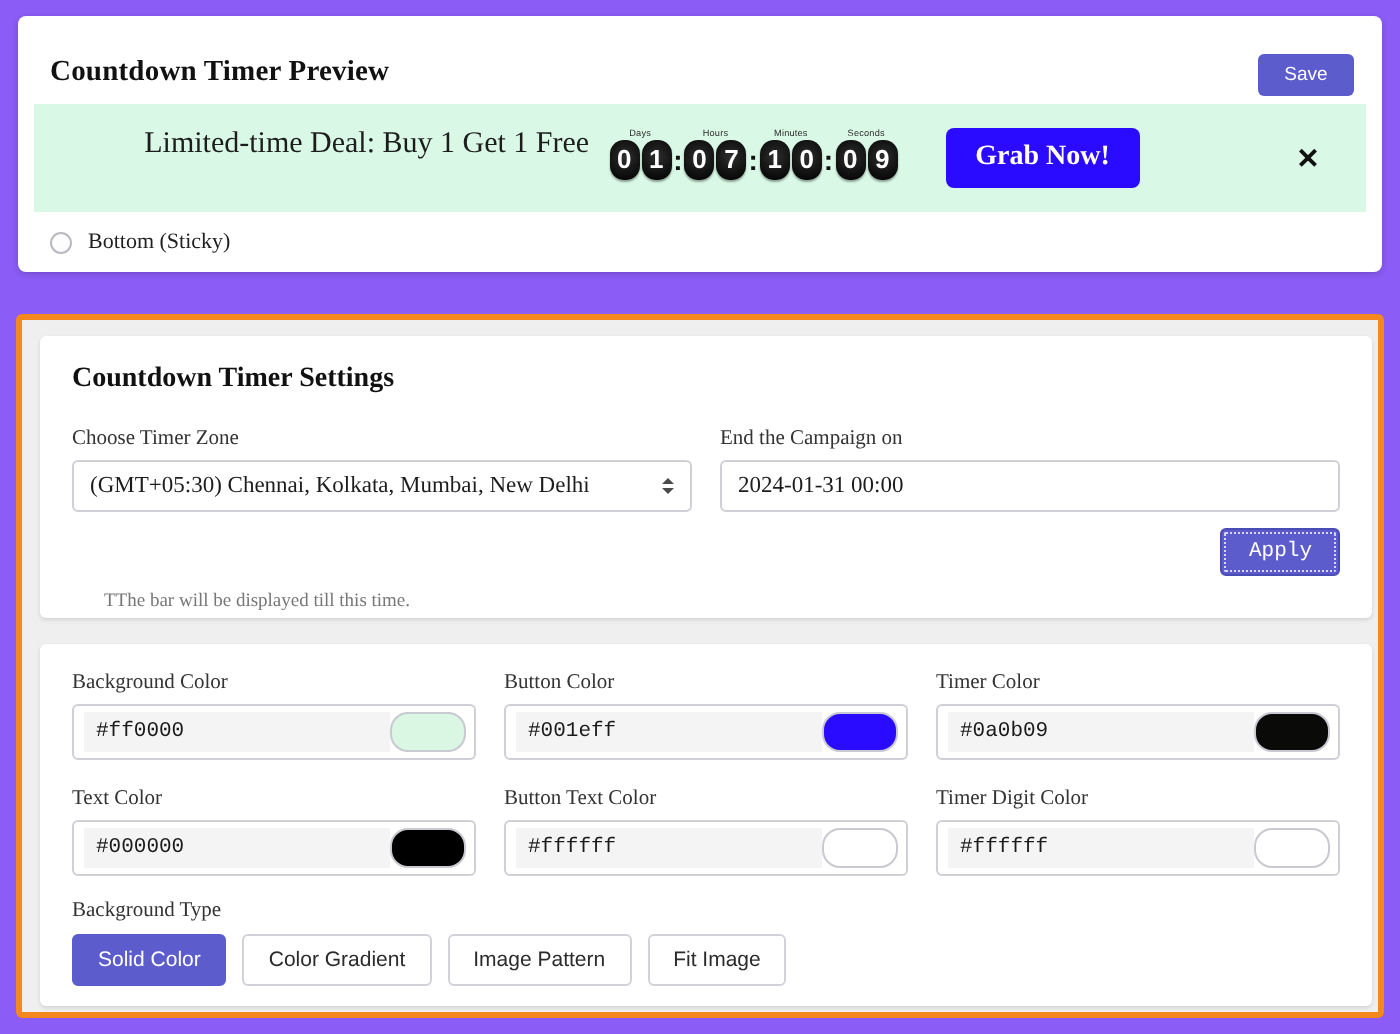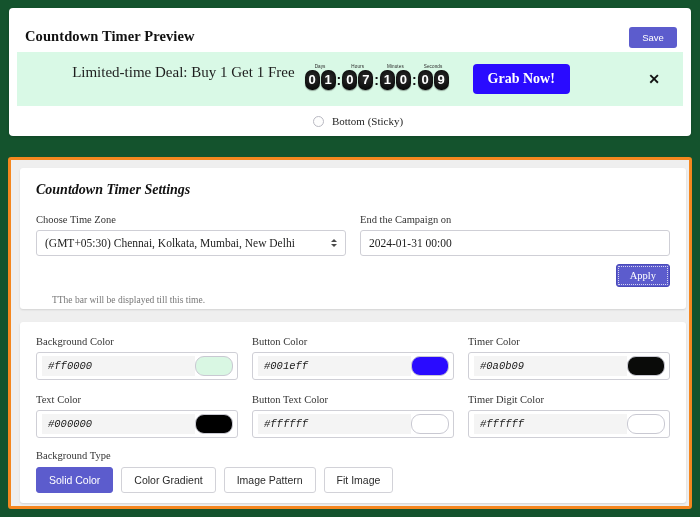--- a/index.html
+++ b/index.html
@@ -6,21 +6,21 @@
   html, body {
     margin: 0; padding: 0;
     width: 700px; height: 517px;
     background: #f0f0f0;
     font-family: "Liberation Serif", serif;
     overflow: hidden;
   }
   .page {
     position: relative;
     width: 700px; height: 517px;
-    background: #14532d;
+    background: #8b5cf6;
   }
 
   
   .preview-card {
     position: absolute;
     left: 9px; top: 8px;
     width: 682px; height: 128px;
     background: #ffffff;
     border-radius: 4px;
     box-shadow: 0 1px 3px rgba(0,0,0,0.18);
@@ -143,21 +143,20 @@
   .sticky-strip {
     position: absolute;
     left: 9px; top: 107px;
     width: 682px; height: 28px;
     background: #ffffff;
     border-radius: 0 0 4px 4px;
     display: flex;
     align-items: center;
     padding-left: 16px;
     overflow: hidden;
-    justify-content: center;
   }
   .radio-circle {
     width: 11px; height: 11px;
     border: 1px solid #b9b9c2;
     border-radius: 50%;
     background: #fdfdfd;
     margin-right: 8px;
     flex: none;
     cursor: pointer;
   }
@@ -190,21 +189,20 @@
   .card-customize {
     position: absolute;
     left: 9px; top: 162px;
     width: 666px; height: 181px;
   }
   .section-title {
     font-size: 14px;
     font-weight: bold;
     color: #111111;
     padding: 14px 0 0 16px;
-    font-style: italic;
   }
 
   .field-row {
     display: flex;
     padding: 0 16px;
     margin-top: 16px;
     gap: 14px;
   }
   .field { flex: 1; min-width: 0; }
   .field-label {
@@ -249,21 +247,21 @@
     margin-top: 8px;
   }
   .apply-button {
     background: #5c5ccd;
     color: #ffffff;
     border: 1px solid #4a4ab8;
     outline: 1px dotted #d6d6ef;
     outline-offset: -3px;
     border-radius: 3px;
     padding: 5px 13px;
-    font-family: Liberation Serif, serif;
+    font-family: Liberation Mono, monospace;
     font-size: 10.5px;
     cursor: pointer;
   }
   .hint-text {
     padding: 8px 0 0 16px;
     font-size: 9.5px;
     color: #777777;
     margin-left: 16px;
   }
 
@@ -289,21 +287,20 @@
     flex: 1;
     background: #f4f4f4;
     border: none;
     font-family: "Liberation Mono", monospace;
     font-size: 10.5px;
     color: #1a1a1a;
     height: 20px;
     line-height: 20px;
     padding: 0 6px;
     min-width: 0;
-    font-style: italic;
   }
   .swatch {
     width: 38px; height: 20px;
     border-radius: 9px;
     border: 1px solid #c9c9d2;
     flex: none;
     cursor: pointer;
   }
 
   .bgtype-block { padding: 0 16px; margin-top: 12px; }
@@ -393,21 +390,21 @@
     <div class="radio-label">Bottom (Sticky)</div>
   </div>
 
   <div class="settings-wrap" style="border-color: rgb(245, 135, 31);">
 
     <div class="inner-card card-settings">
       <div class="section-title">Countdown Timer Settings</div>
 
       <div class="field-row">
         <div class="field">
-          <span class="field-label">Choose Time Zone</span>
+          <span class="field-label">Choose Timer Zone</span>
           <div class="select-wrap">
             <input class="control" readonly="" value="(GMT+05:30) Chennai, Kolkata, Mumbai, New Delhi" style="">
             <div class="select-arrows">
               <span class="arrow-up"></span>
               <span class="arrow-dn"></span>
             </div>
           </div>
         </div>
 
         <div class="field">

